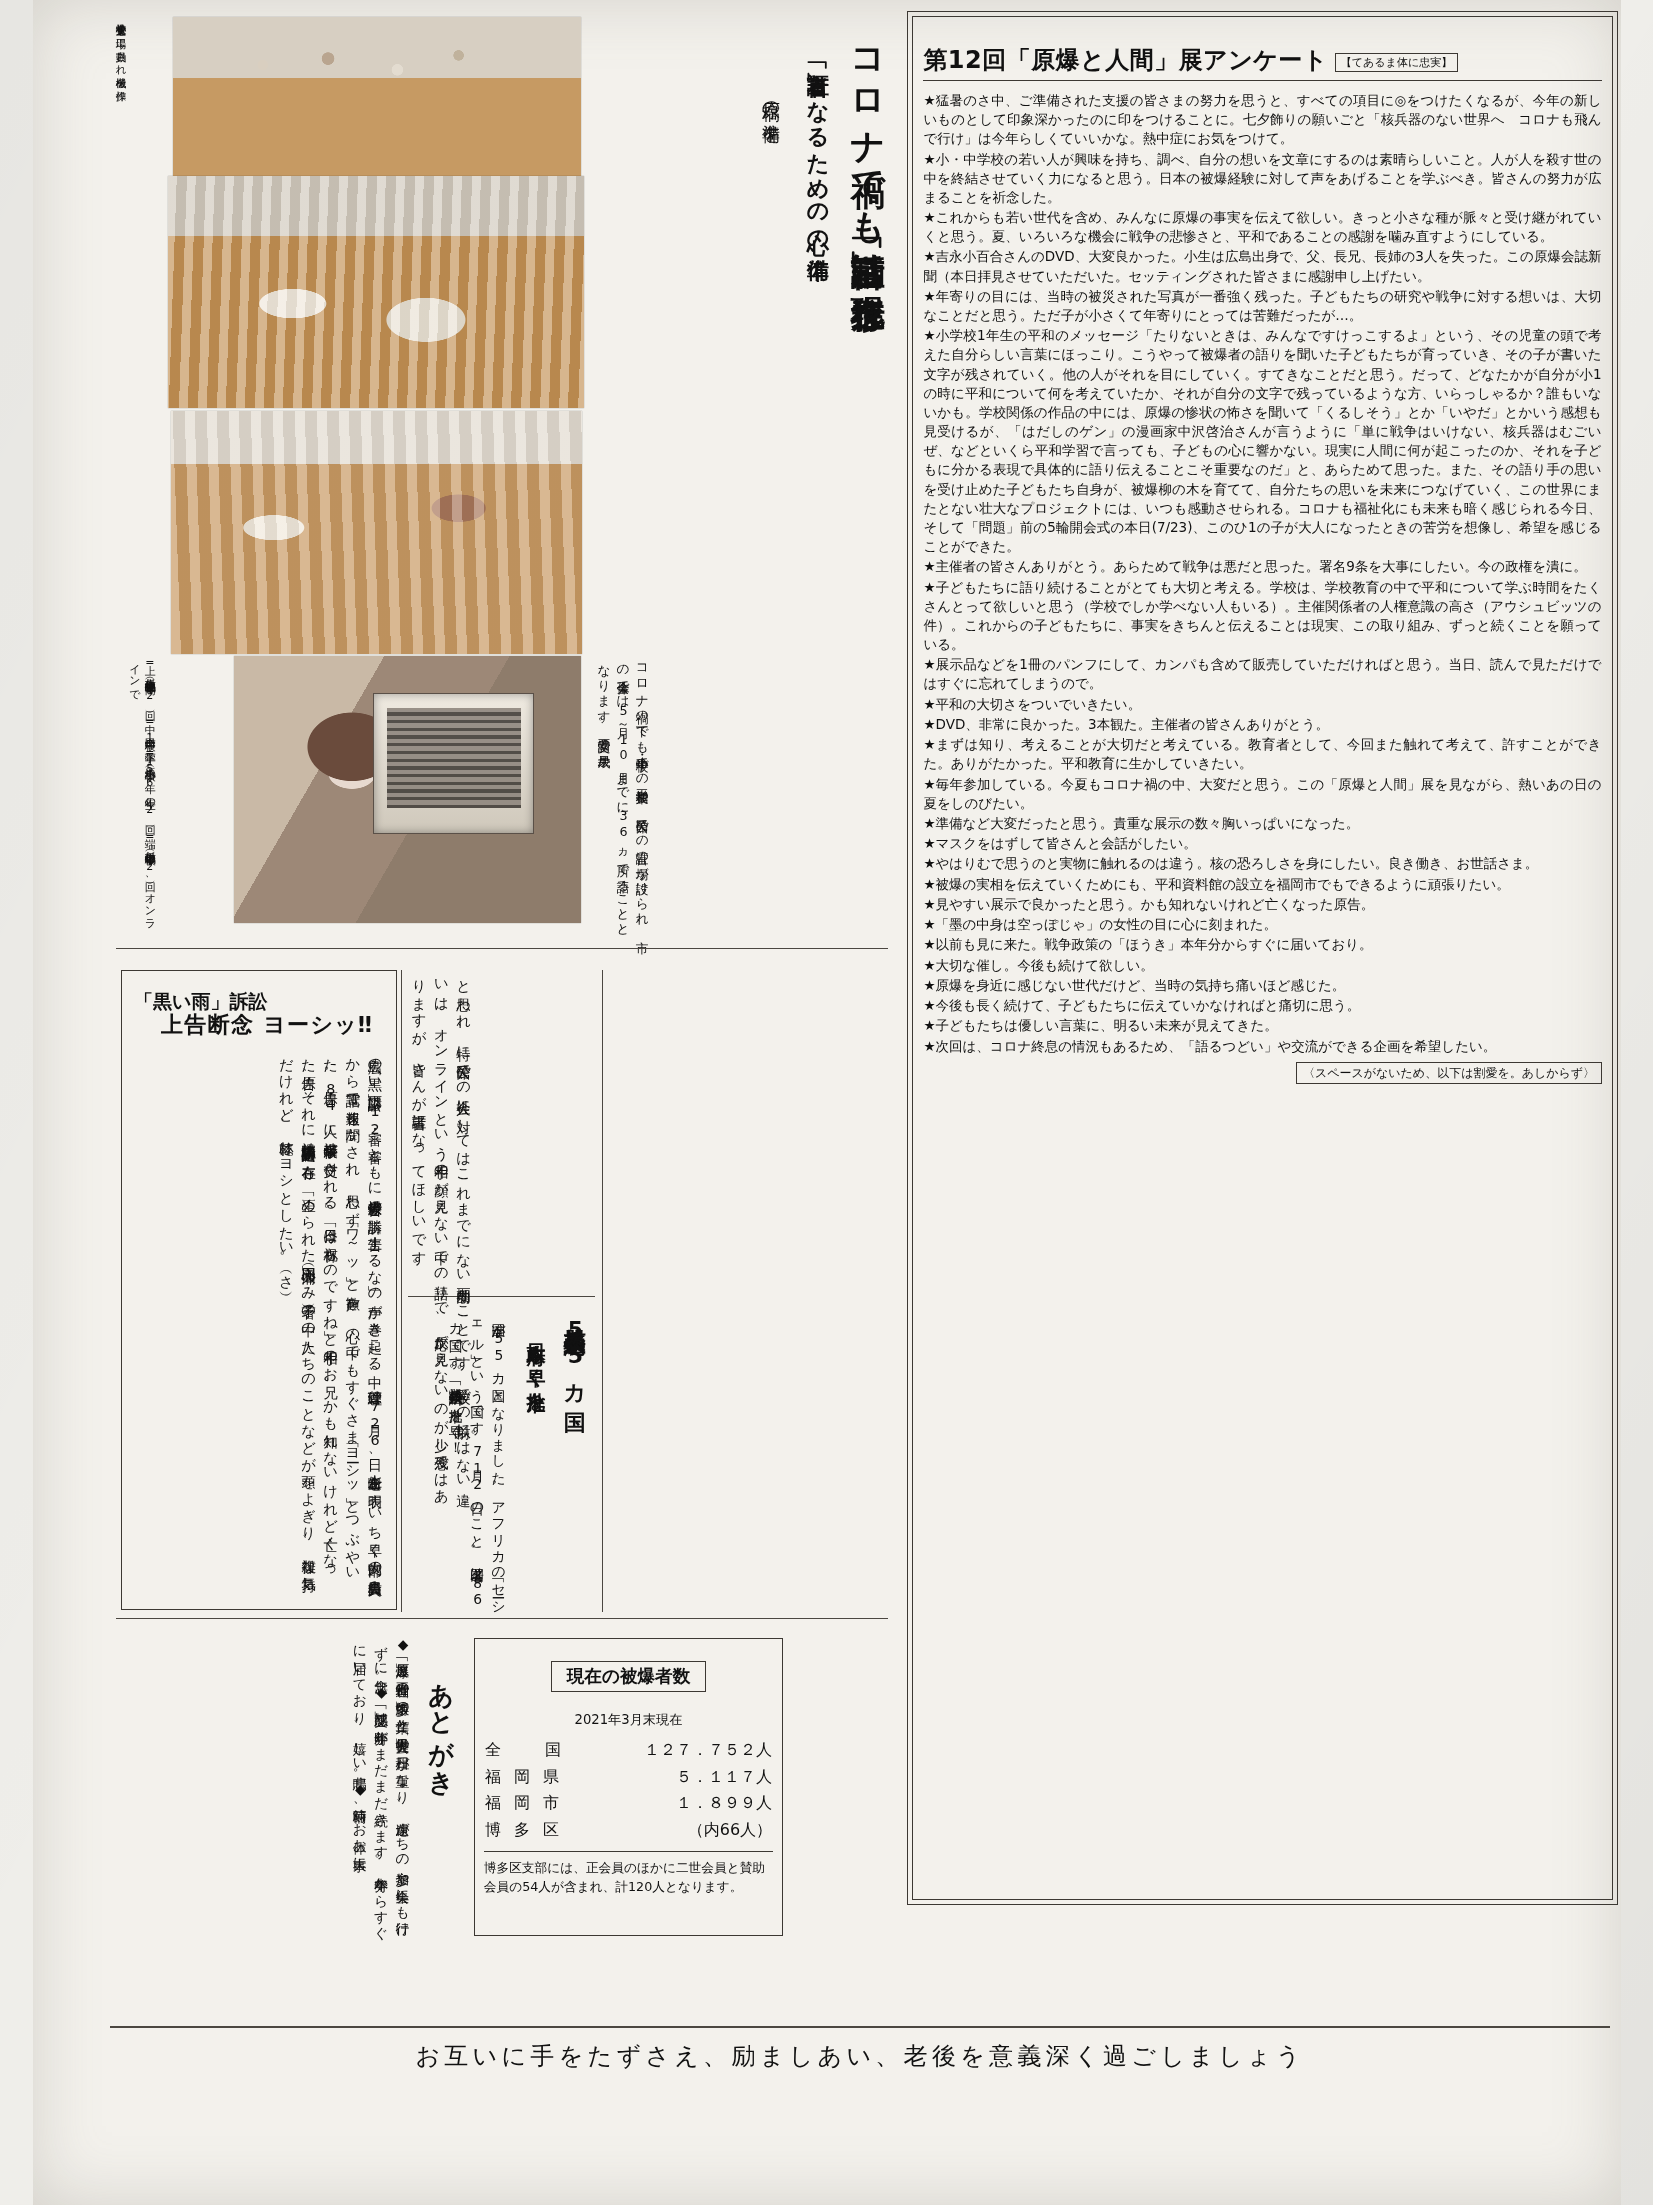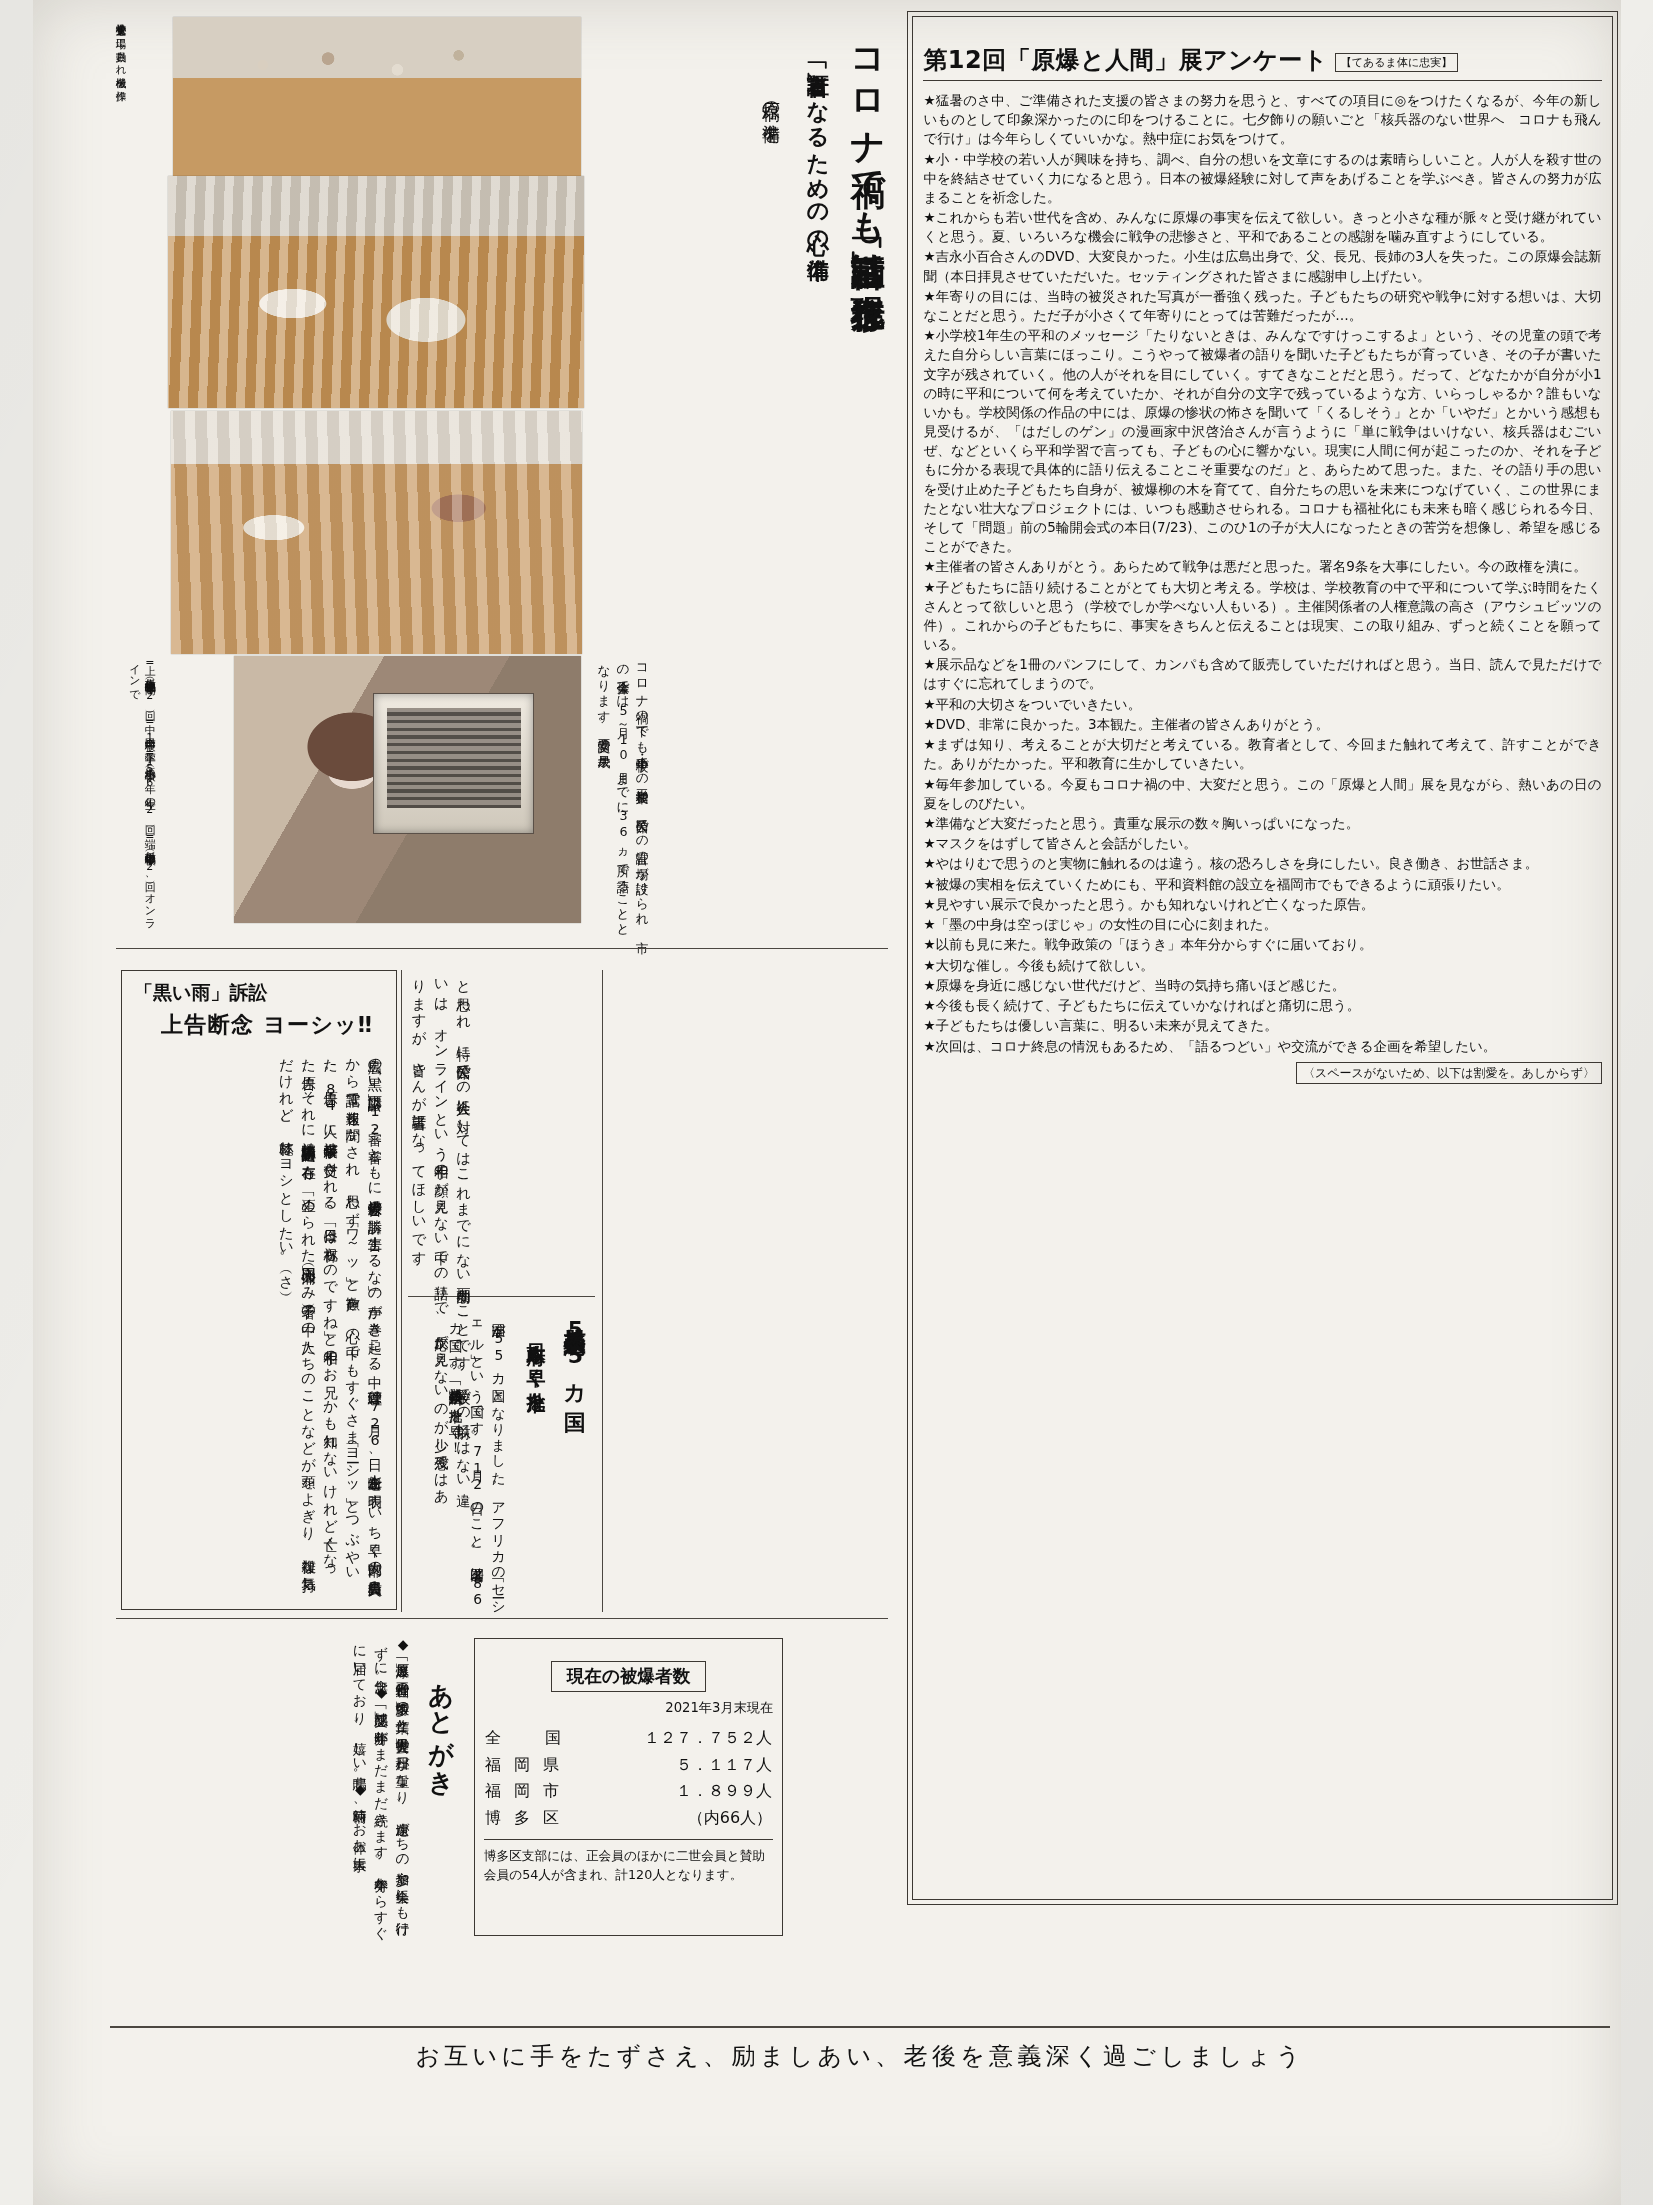--- a/index.html
+++ b/index.html
@@ -184,21 +184,21 @@
   
   .box-kuroiame {
     position: absolute;
     left: 11px; top: 959px;
     width: 276px; height: 640px;
     border: 1.7px solid #3c3833;
     padding: 5.5px;
     box-sizing: border-box;
   }
   .box-kuroiame .t1 {
-    position: absolute; left: 12px; top: 9px;
+    position: absolute; left: 12px; top: 18px;
     font-size: 19px; font-weight: bold;
   }
   .box-kuroiame .t2 {
     position: absolute; left: 39px; top: 39px;
     font-size: 22px; font-weight: bold; letter-spacing: 0.06em;
   }
   .box-kuroiame .body {
     position: absolute; right: 10px; top: 77px;
     height: 540px; width: 248px;
     font-size: 14.3px; line-height: 1.55;
@@ -254,21 +254,21 @@
   }
   .hibaku-title {
     text-align: center;
     font-size: 17.6px; font-weight: bold;
     border: 1.1px solid #3c3833;
     display: inline-block;
     padding: 2.2px 14.3px;
     margin: 15px auto 0 auto;
   }
   .hibaku-titlewrap { text-align: center; }
-  .hibaku-date { text-align: right; font-size: 13.2px; margin-top: 7px; }
+  .hibaku-date { text-align: center; font-size: 13.2px; margin-top: 19px; }
   .hibaku-table { width: 100%; margin-top: 8.8px; font-size: 16px; border-collapse: collapse; }
   .hibaku-table td { padding: 2.8px 1.1px; white-space: nowrap; }
   .hibaku-table td.lbl { text-align: left; letter-spacing: 0.25em; }
   .hibaku-table td.val { text-align: right; }
   .hibaku-note {
     margin-top: 7.7px; font-size: 12.7px; line-height: 1.5;
     border-top: 0.6px solid #3c3833; padding-top: 5.5px;
   }
 
   

